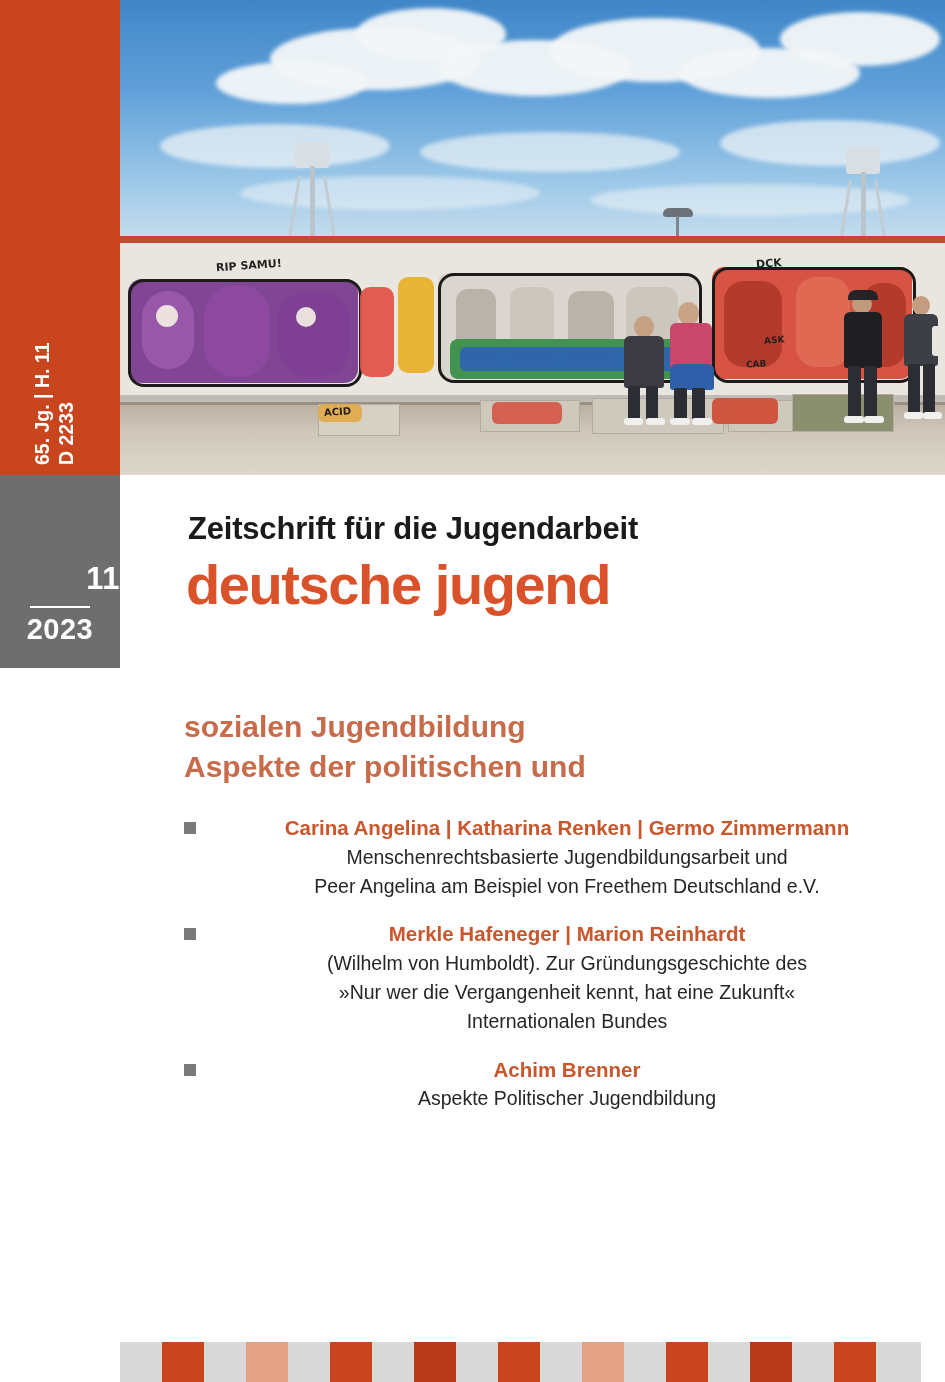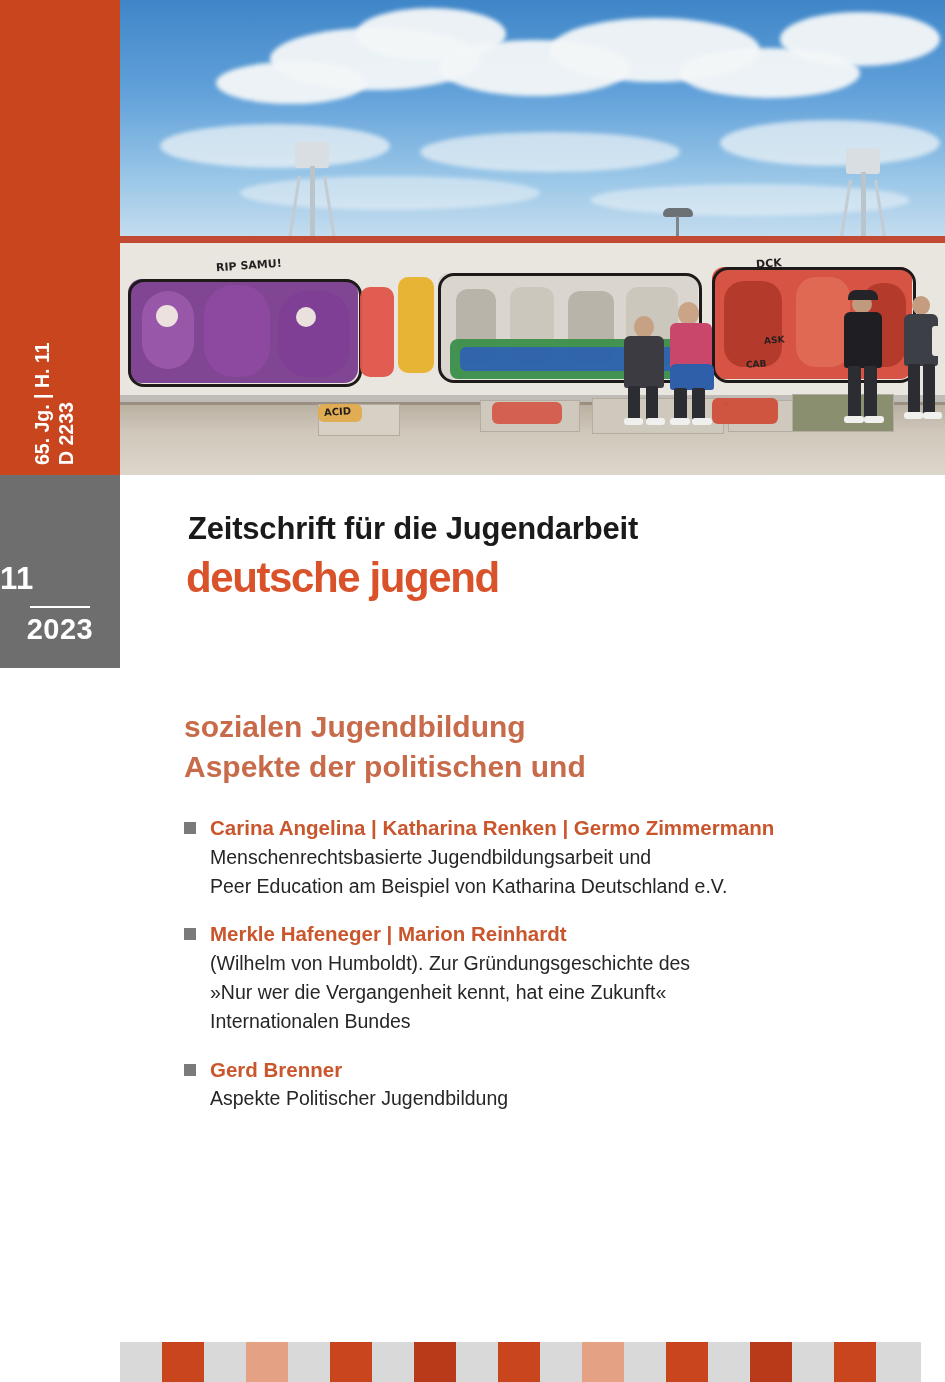--- a/index.html
+++ b/index.html
@@ -67,21 +67,21 @@
     width: 120px;
     height: 193px;
     background: #6e6e6e;
     color: #ffffff;
   }
   .issue-no {
     position: absolute;
     left: 0;
     top: 86px;
     width: 120px;
-    text-align: left;
+    text-align: right;
     font-size: 31px;
     font-weight: bold;
     letter-spacing: 0.5px;
   }
   .issue-rule {
     position: absolute;
     left: 30px;
     top: 131px;
     width: 60px;
     height: 2px;
@@ -244,21 +244,21 @@
     top: 36px;
     font-size: 31px;
     font-weight: bold;
     color: #1a1a1a;
     letter-spacing: -0.2px;
   }
   .masthead {
     position: absolute;
     left: 50px;
     top: 82px;
-    font-size: 42px;
+    font-size: 56px;
     font-weight: bold;
     color: #d9522a;
     letter-spacing: -1.4px;
     line-height: 1;
   }
   .theme {
     position: absolute;
     left: 48px;
     top: 232px;
     font-size: 30px;
@@ -266,20 +266,21 @@
     color: #c86b4a;
     line-height: 1.33;
     width: 700px;
   }
 
   .toc {
     position: absolute;
     left: 48px;
     top: 340px;
     width: 740px;
+    text-align: center;
   }
   .toc-item {
     margin-bottom: 22px;
     position: relative;
     padding-left: 26px;
   }
   .toc-bullet {
     position: absolute;
     left: 0;
     top: 7px;
@@ -488,35 +489,35 @@
     <div class="theme">
       <div>sozialen Jugendbildung</div>
       <div>Aspekte der politischen und</div>
     </div>
 
     <div class="toc">
       <div class="toc-item">
         <span class="toc-bullet"></span>
         <div class="toc-authors">Carina Angelina | Katharina Renken | Germo Zimmermann</div>
         <div class="toc-title">Menschenrechtsbasierte Jugendbildungsarbeit und</div>
-        <div class="toc-title">Peer Education am Beispiel von Katharina Deutschland e.V.</div>
+        <div class="toc-title">Peer Angelina am Beispiel von Freethem Deutschland e.V.</div>
       </div>
 
 
       <div class="toc-item">
         <span class="toc-bullet"></span>
         <div class="toc-authors">Merkle Hafeneger | Marion Reinhardt</div>
         <div class="toc-title">(Wilhelm von Humboldt). Zur Gründungsgeschichte des</div>
         <div class="toc-title">»Nur wer die Vergangenheit kennt, hat eine Zukunft«</div>
         <div class="toc-title">Internationalen Bundes</div>
       </div>
 
       <div class="toc-item">
         <span class="toc-bullet"></span>
-        <div class="toc-authors">Gerd Brenner</div>
+        <div class="toc-authors">Achim Brenner</div>
         <div class="toc-title">Aspekte Politischer Jugendbildung</div>
       </div>
     </div>
 
     <div class="publisher">
       <div class="pub-line">
         <span>ACID</span><span class="juventa">JUVENTA</span>
       </div>
       <div class="pub-rule"></div>
     </div>

